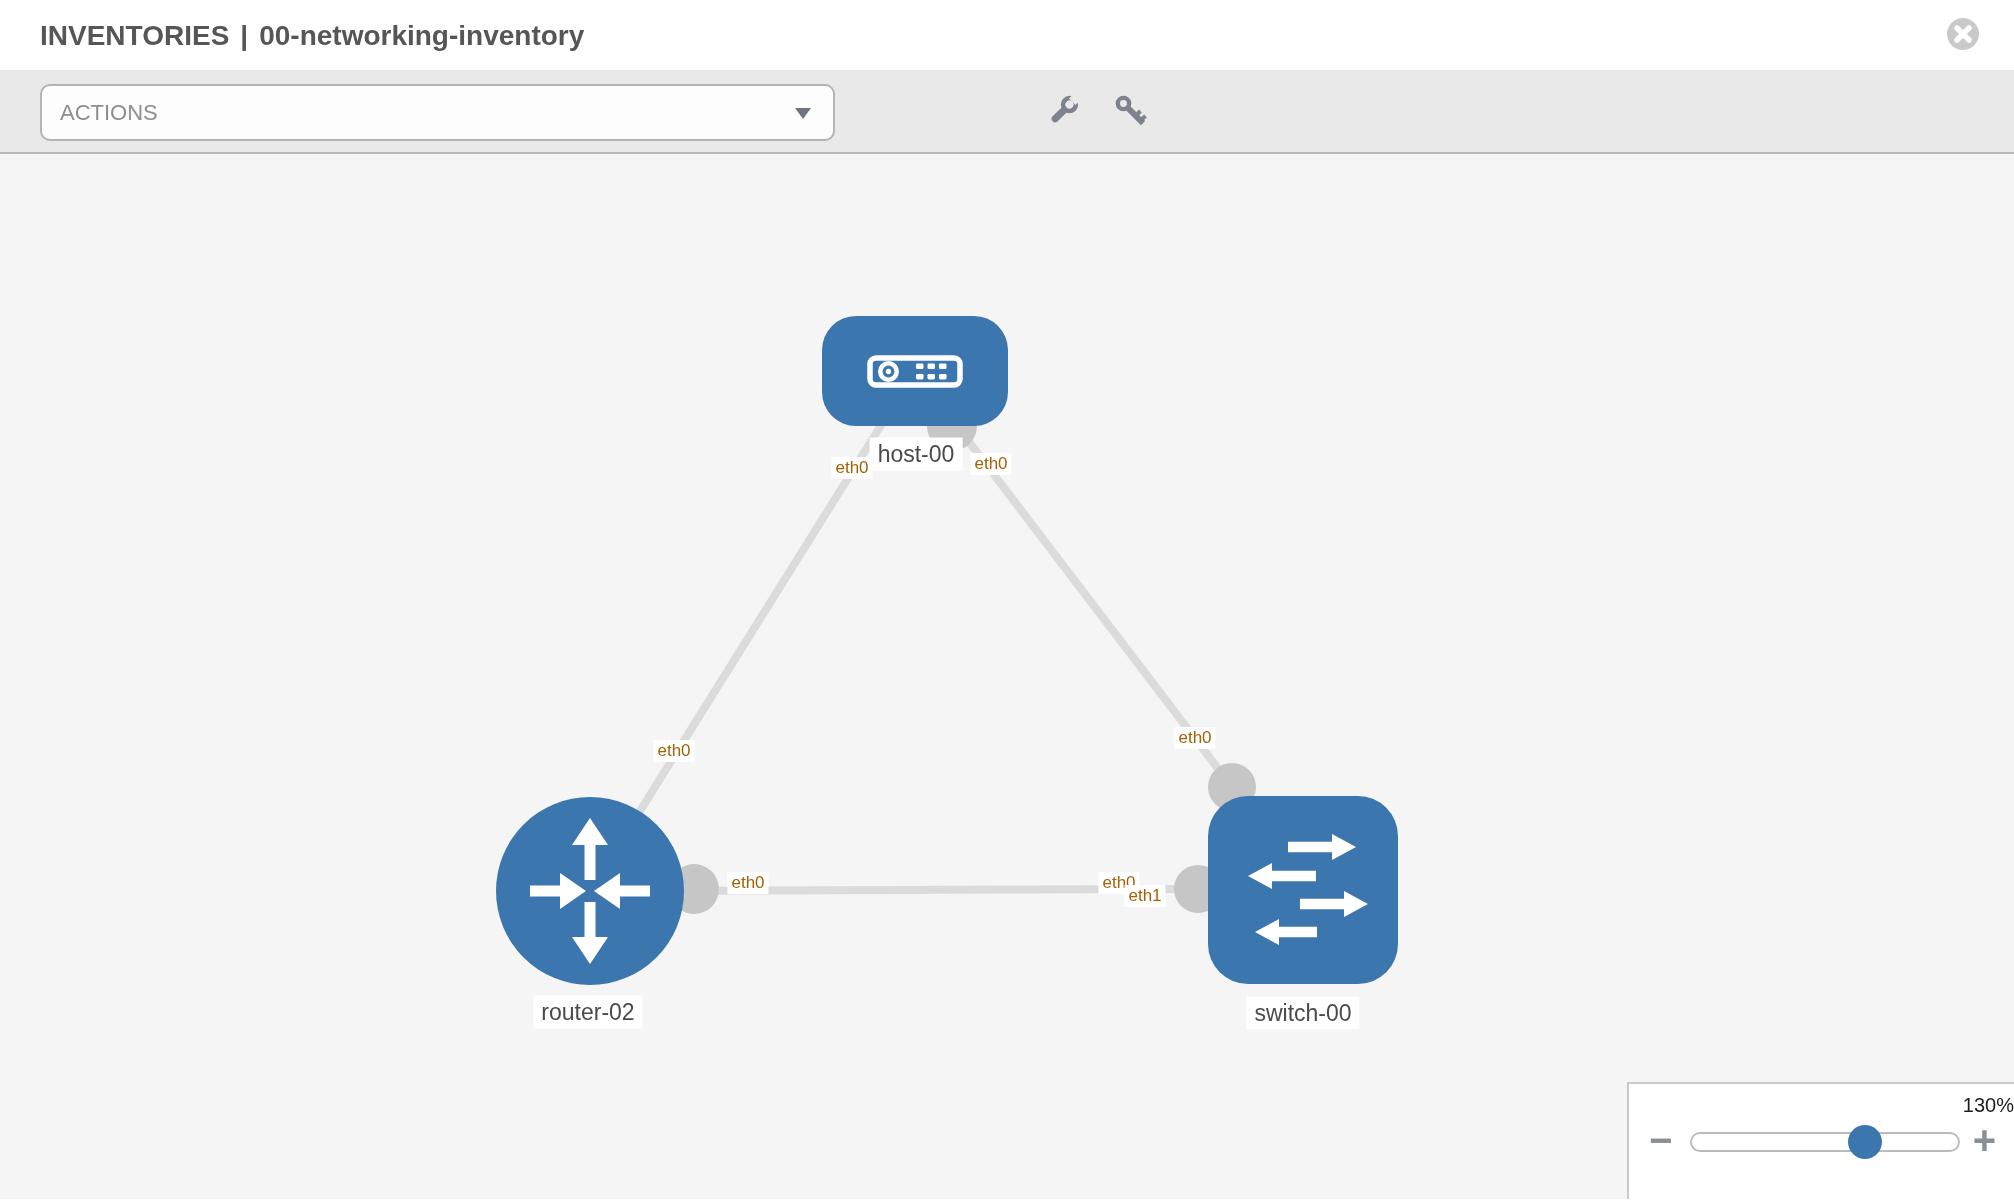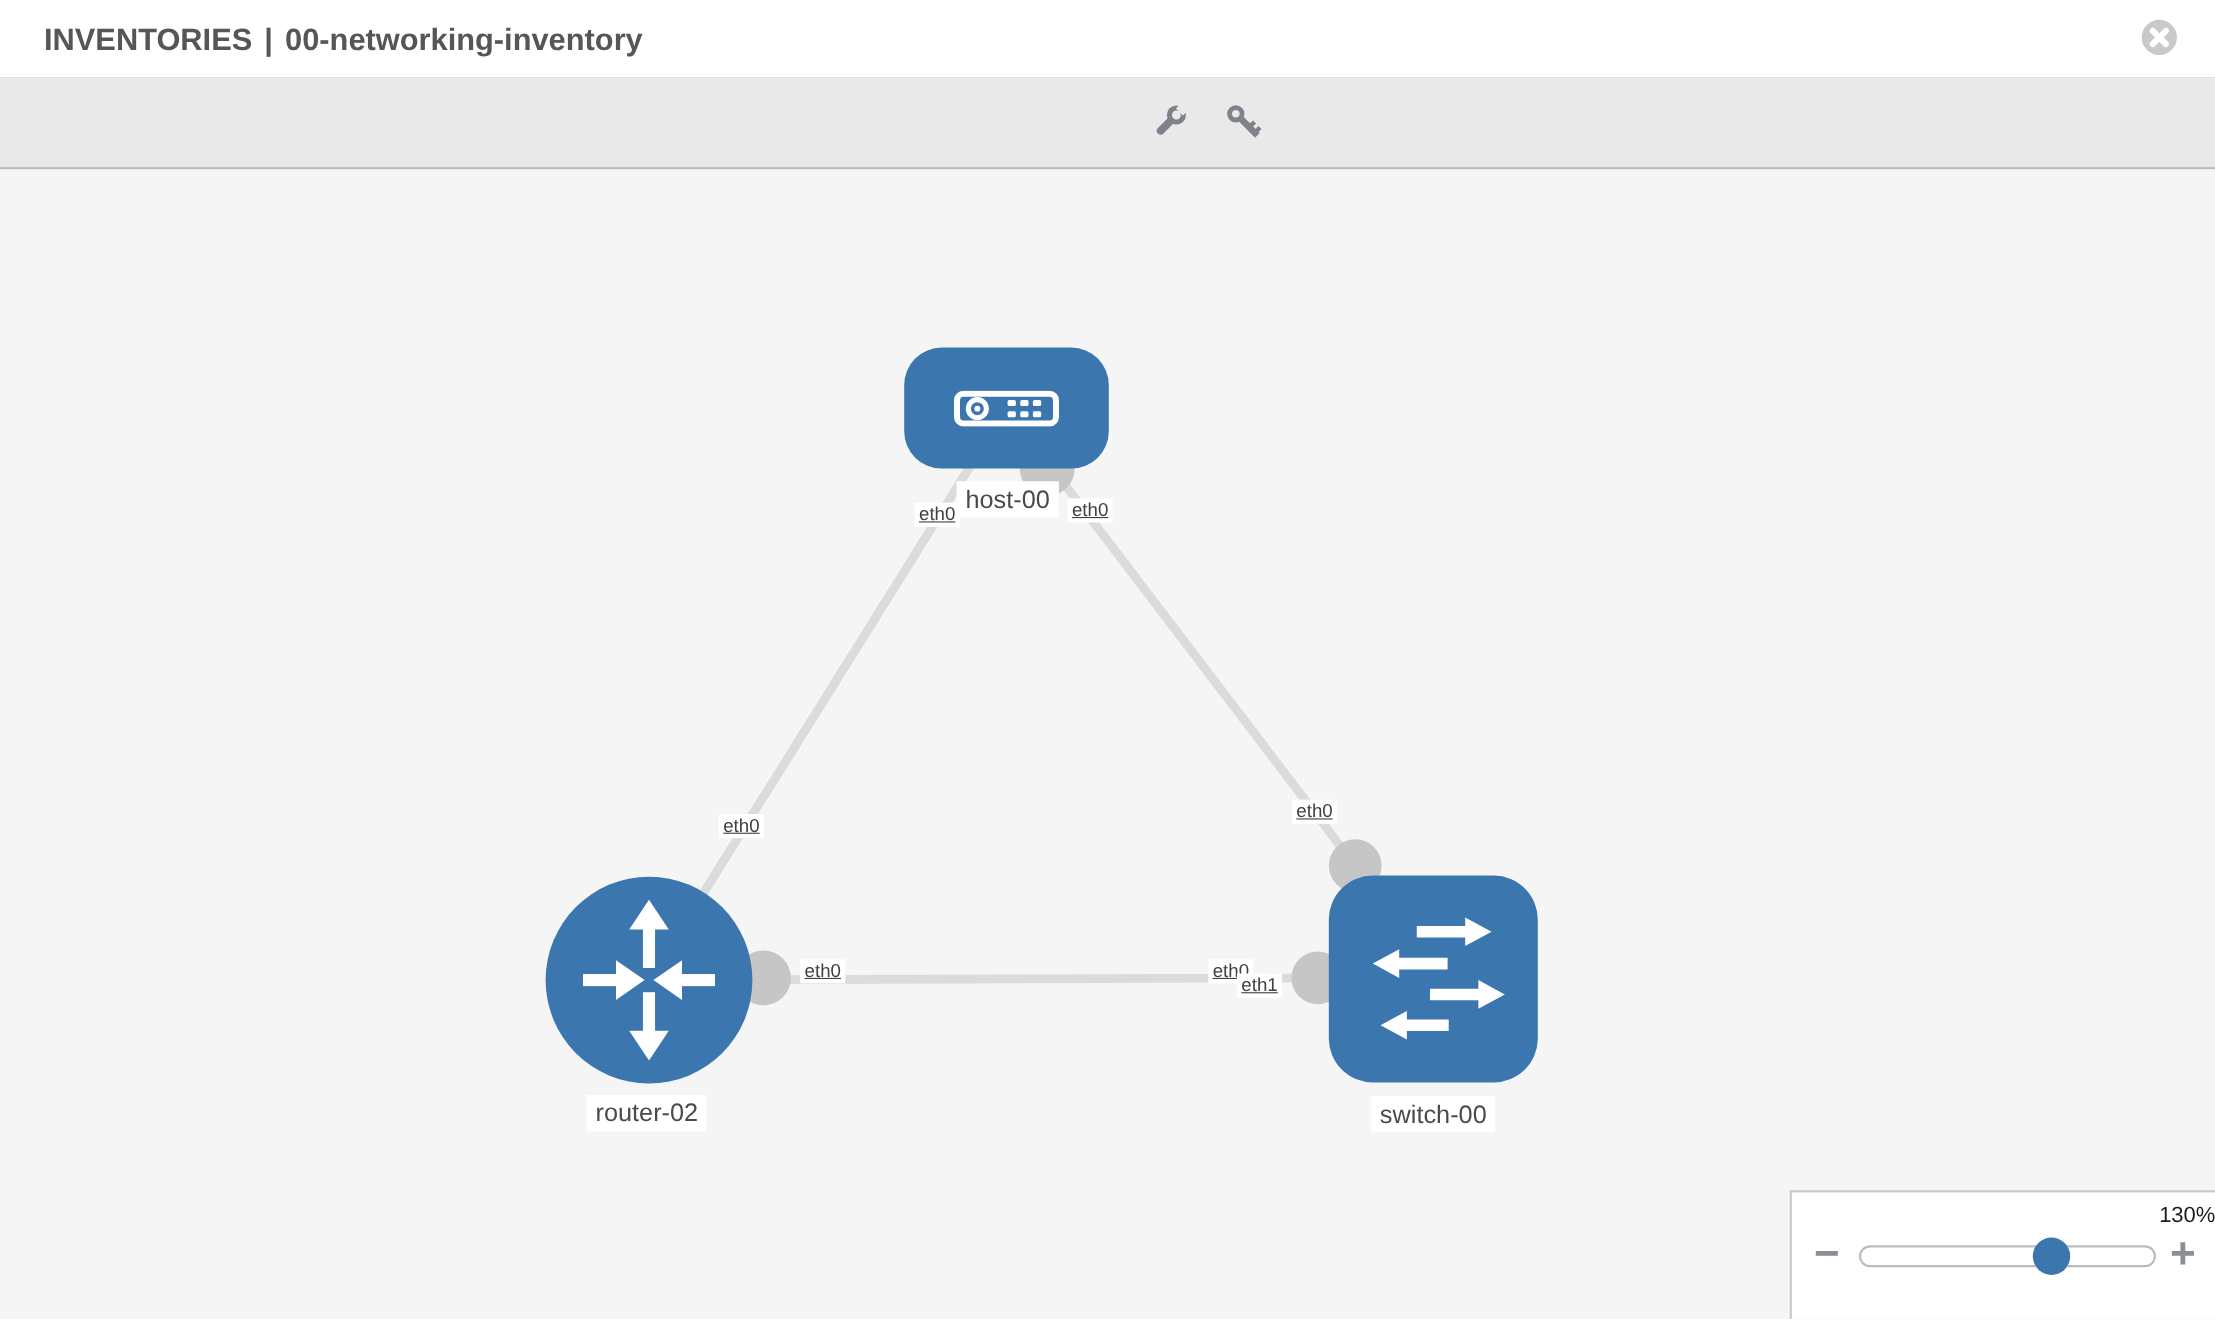--- a/index.html
+++ b/index.html
@@ -42,21 +42,21 @@
 
   .node { position:absolute; z-index:2; background:#3c76ae;
           display:flex; align-items:center; justify-content:center; cursor:pointer; }
   #node-host   { left:822px;  top:162px; width:186px; height:110px; border-radius:34px; }
   #node-router { left:496px;  top:643px; width:188px; height:188px; border-radius:50%; }
   #node-switch { left:1208px; top:642px; width:190px; height:188px; border-radius:40px; }
 
   .dlabel { position:absolute; z-index:3; transform:translate(-50%,-50%);
             background:#ffffff; white-space:nowrap; color:#4a4a4a; }
   .node-label  { font-size:23px; padding:3px 8px; }
-  .iface-label { font-size:17px; padding:1px 4px; color:#404040;text-decoration:underline; }
+  .iface-label { font-size:17px; padding:1px 4px; color:#a16207; }
 
   
   .zoom-panel { position:absolute; z-index:5; left:1627px; top:928px; width:389px; height:119px;
                 background:#ffffff; border:2px solid #c9c9c9; }
   .zoom-level { position:absolute; top:10px; left:0; width:100%; text-align:right;
                 font-size:20px; color:#1d1d1d; }
   .zoom-btn { position:absolute; top:36px; background:none; border:none; padding:0;
               font-size:40px; font-weight:bold; line-height:1; color:#8a8f96; cursor:pointer;
               font-family:"Liberation Sans", sans-serif; }
   .zoom-minus { left:20px; }
@@ -77,20 +77,24 @@
     </h1>
     <button class="close-btn">
       <svg width="34" height="34" viewBox="0 0 34 34">
         <circle cx="17" cy="17" r="16" fill="#c9c9c9"></circle>
         <path d="M11 11 L23 23 M23 11 L11 23" stroke="#ffffff" stroke-width="5.5" stroke-linecap="round" fill="none"></path>
       </svg>
     </button>
   </header>
 
   <div class="toolbar">
+    <div class="select" id="actions-select">
+      <span class="sel-label">ACTIONS</span>
+      <span class="caret"></span>
+    </div>
 
     <button class="tool-btn" id="wrench-btn">
       <svg width="38" height="38" viewBox="0 0 32 32">
         <g transform="rotate(45 16 16)">
           <circle cx="16" cy="9.5" r="7.3" fill="#7d828b"></circle>
           <rect x="12.2" y="-1" width="7.6" height="7.2" fill="#e9e9e9"></rect>
           <circle cx="16" cy="9.5" r="3.4" fill="#e9e9e9"></circle>
           <rect x="13" y="13.5" width="6" height="16" rx="3" fill="#7d828b"></rect>
         </g>
       </svg>

